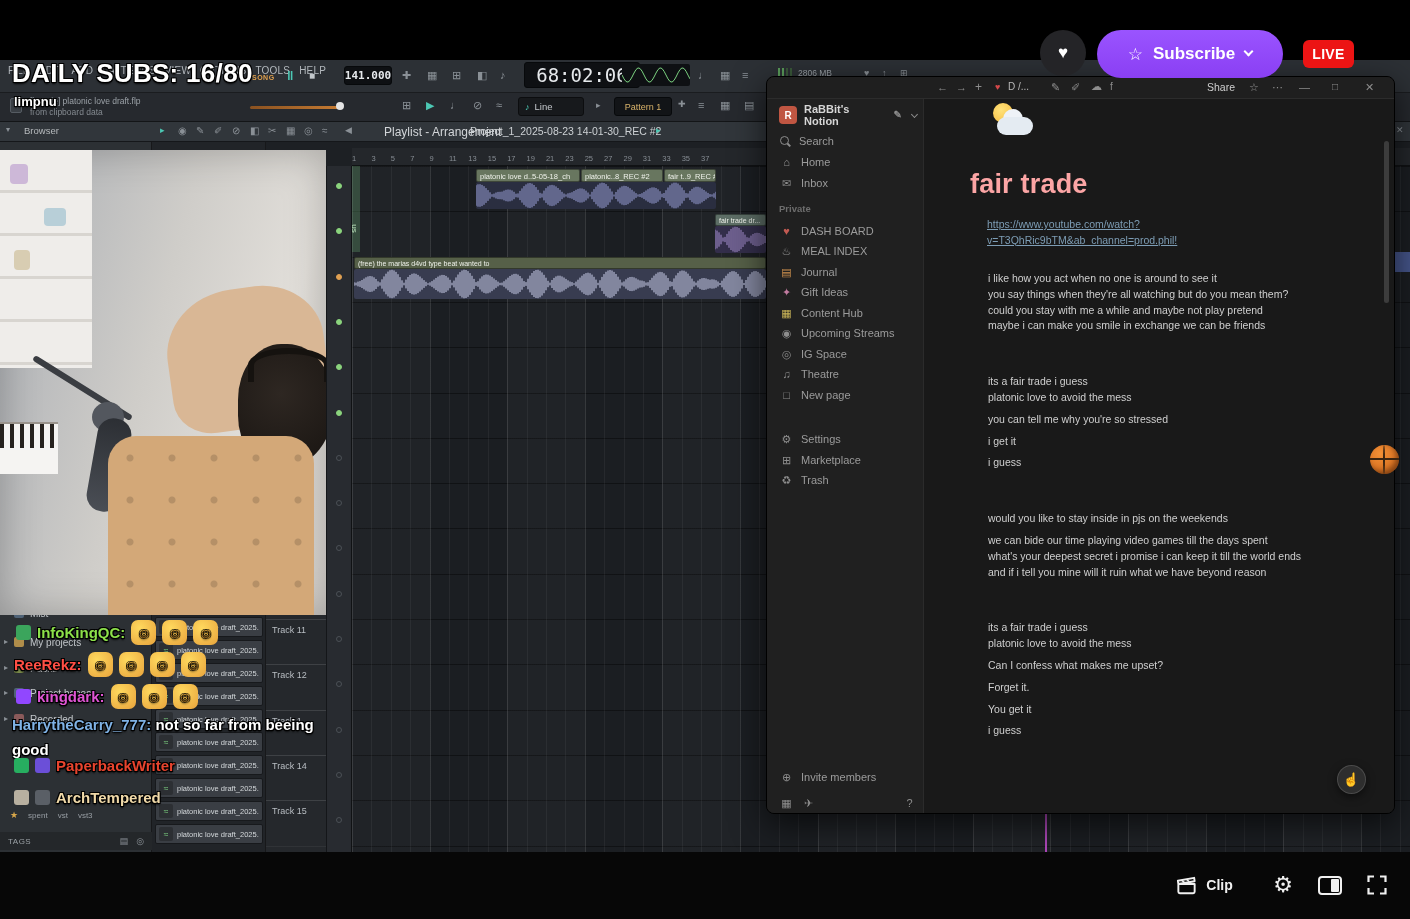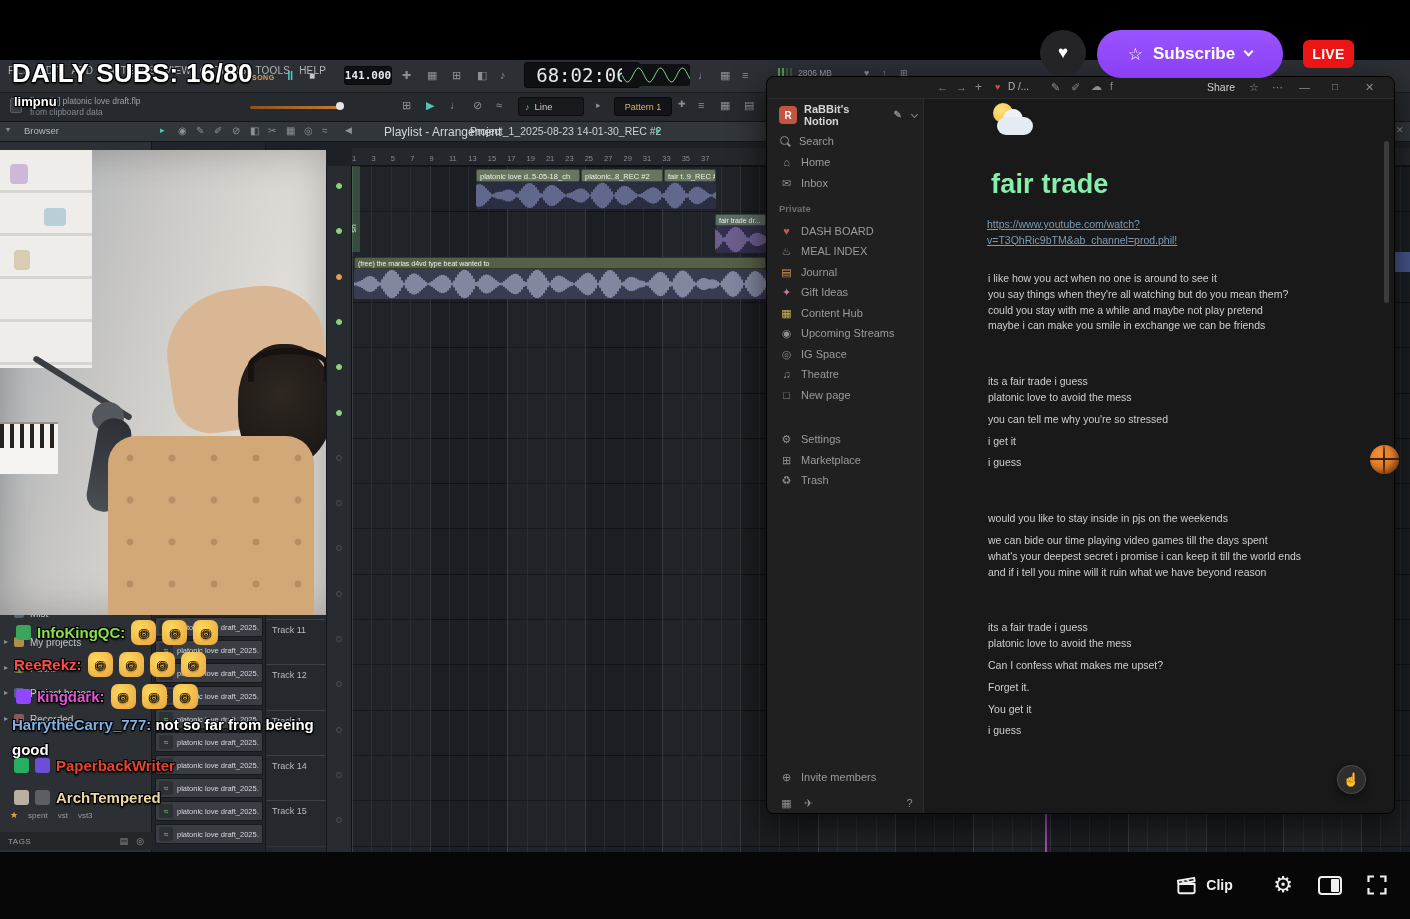--- a/index.html
+++ b/index.html
@@ -475,21 +475,21 @@
         <span class="n-ic" style="margin-left:auto">?</span>
       </div>
     </div>
 
     <div class="n-main">
       <div class="abs" style="left:67px;top:2px;width:44px;height:40px">
         <div class="abs" style="left:2px;top:2px;width:20px;height:20px;border-radius:50%;background:radial-gradient(circle at 40% 35%,#ffe27a,#f5b93c)"></div>
         <div class="abs" style="left:12px;top:8px;width:20px;height:20px;border-radius:50%;background:#eef2f7"></div>
         <div class="abs" style="left:6px;top:16px;width:36px;height:18px;border-radius:10px;background:#e4ebf2"></div>
       </div>
-      <div class="abs" style="left:67px;top:70px;font-size:27px;font-weight:700;color:#86efac;letter-spacing:.2px">fair trade</div>
+      <div class="abs" style="left:46px;top:70px;font-size:27px;font-weight:700;color:#fca5a5;letter-spacing:.2px">fair trade</div>
       <div class="abs" style="left:63px;top:118px;width:330px;font-size:10.5px;line-height:15.5px;color:#7d9db5;text-decoration:underline;white-space:pre-line">https://www.youtube.com/watch?
 v=T3QhRic9bTM&amp;ab_channel=prod.phil!</div>
       <div class="abs" style="left:64px;top:172px;width:345px">
         <p class="p-block">i like how you act when no one is around to see it
 you say things when they're all watching but do you mean them?
 could you stay with me a while and maybe not play pretend
 maybe i can make you smile in exchange we can be friends</p>
         <p class="p-block sec">its a fair trade i guess
 platonic love to avoid the mess</p>
         <p class="p-block">you can tell me why you're so stressed</p>

